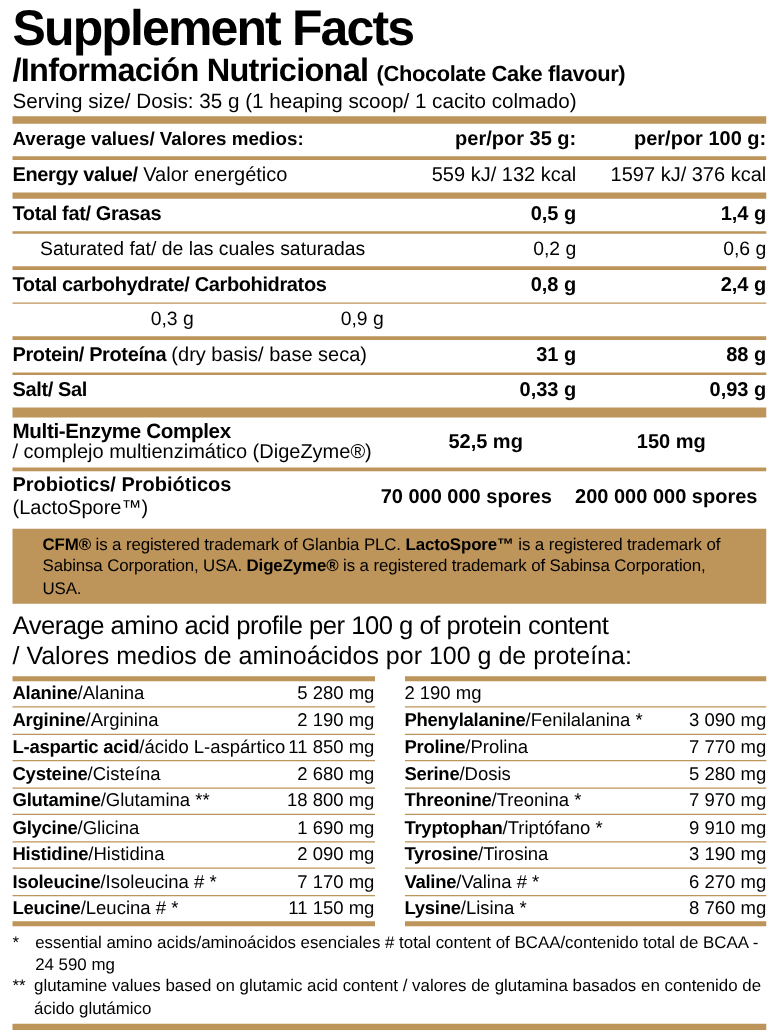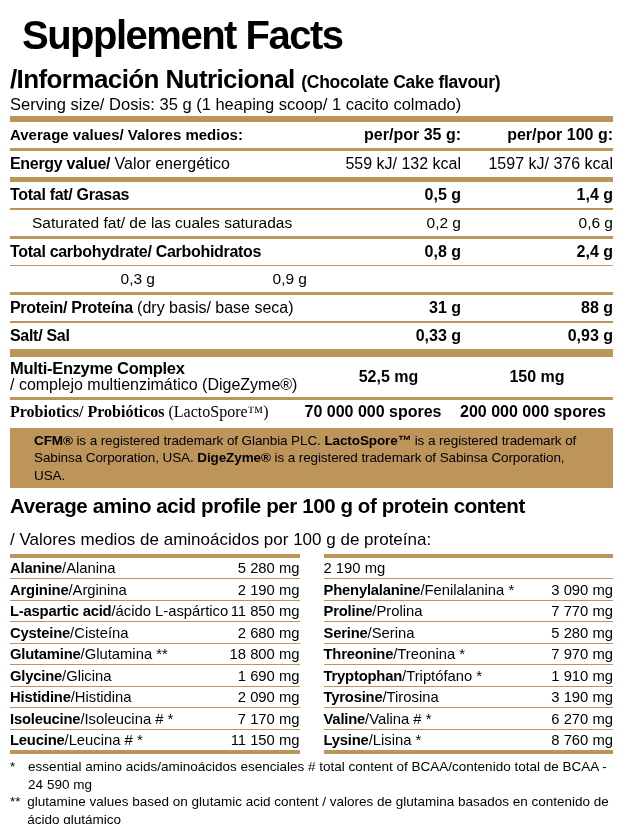--- a/index.html
+++ b/index.html
@@ -6,21 +6,21 @@
   * { box-sizing: border-box; }
   html,body { margin:0; padding:0; }
   body {
     width:625px; height:824px; overflow:hidden;
     background:#fff; color:#000;
     font-family:"Liberation Sans", sans-serif;
     -webkit-font-smoothing:antialiased;
   }
   .label { padding:4px 12px 6px 10px; }
 
-  .title { font-size:40px; font-weight:900; letter-spacing:-1.5px; line-height:0.98; margin:12px; }
+  .title { font-size:40px; font-weight:900; letter-spacing:-1.5px; line-height:0.98; margin:0; }
   .subtitle { font-size:26px; font-weight:bold; letter-spacing:-0.6px; line-height:0.95; margin-top:1px; }
   .subtitle .flavour { font-size:17.5px; letter-spacing:-0.3px; }
   .serving { font-size:16.5px; line-height:1.1; margin-top:3px; }
 
   .bar { background:var(--tan); height:6px; margin-top:3px; }
   .sep-thin   { background:var(--tan); height:1.5px; }
   .sep-medium { background:var(--tan); height:3px; }
   .sep-thick  { background:var(--tan); height:5px; }
   .sep-xthick { background:var(--tan); height:8px; }
 
@@ -34,28 +34,28 @@
   .nrow.indent .lbl { padding-left:22px; font-size:15.5px; }
   .nrow.indent .v35, .nrow.indent .v100 { font-size:15.5px; }
   .bv { font-weight:bold; }
 
   .erow { display:flex; align-items:center; padding:3px 0; }
   .erow .lbl { flex:1; }
   .erow .lbl .l1 { font-weight:bold; font-size:16.5px; line-height:1.05; letter-spacing:-0.3px; }
   .erow .lbl .l2 { font-size:16px; line-height:1.05; }
   .erow .v35 { width:145px; text-align:center; font-weight:bold; font-size:16px; }
   .erow .v100 { width:152px; text-align:center; font-weight:bold; font-size:16px; }
-  .erow.prob .lbl { font-size:16px;font-family:Liberation Serif, serif; }
+  .erow.prob .lbl { font-size:16px; }
   .erow.prob .v35 { width:160px; }
   .erow.prob .v100 { width:160px; }
 
   .tm-box { background:var(--tan); margin-top:4px; padding:4px 24px; font-size:13.5px; line-height:1.3; letter-spacing:-0.1px; }
 
-  .amino-title { font-size:20.5px; font-weight:bold; letter-spacing:-0.4px; margin-top:7px; line-height:1.05; }
-  .amino-sub { font-size:17px; margin:13px 0 4px; }
+  .amino-title { font-size:20.5px; font-weight:normal; letter-spacing:-0.4px; margin-top:7px; line-height:1.05; }
+  .amino-sub { font-size:20px; margin:2px 0 4px; }
   .amino-grid { display:flex; gap:24px; }
   .acol { flex:1; }
   .colbar { background:var(--tan); height:4px; }
   .arow { display:flex; justify-content:space-between; align-items:baseline; padding:2.5px 0 2px; border-bottom:1.5px solid var(--tan); font-size:14.8px; }
   .arow:last-of-type { border-bottom:none; }
   .arow .aname b { letter-spacing:-0.2px; }
   .arow .aval { white-space:nowrap; }
 
   .fnotes { margin-top:4px; font-size:13.5px; line-height:1.3; }
   .fn { display:flex; }
@@ -209,30 +209,30 @@
           </div>
           <div class="arow">
             <span class="aname"><b>Phenylalanine</b><span>/Fenilalanina *</span></span>
             <span class="aval">3 090 mg</span>
           </div>
           <div class="arow">
             <span class="aname"><b>Proline</b><span>/Prolina</span></span>
             <span class="aval">7 770 mg</span>
           </div>
           <div class="arow">
-            <span class="aname"><b>Serine</b><span>/Serina</span></span>
+            <span class="aname"><b>Serine</b><span>/Dosis</span></span>
             <span class="aval">5 280 mg</span>
           </div>
           <div class="arow">
             <span class="aname"><b>Threonine</b><span>/Treonina *</span></span>
             <span class="aval">7 970 mg</span>
           </div>
           <div class="arow">
             <span class="aname"><b>Tryptophan</b><span>/Triptófano *</span></span>
-            <span class="aval">1 910 mg</span>
+            <span class="aval">9 910 mg</span>
           </div>
           <div class="arow">
             <span class="aname"><b>Tyrosine</b><span>/Tirosina</span></span>
             <span class="aval">3 190 mg</span>
           </div>
           <div class="arow">
             <span class="aname"><b>Valine</b><span>/Valina # *</span></span>
             <span class="aval">6 270 mg</span>
           </div>
           <div class="arow">

